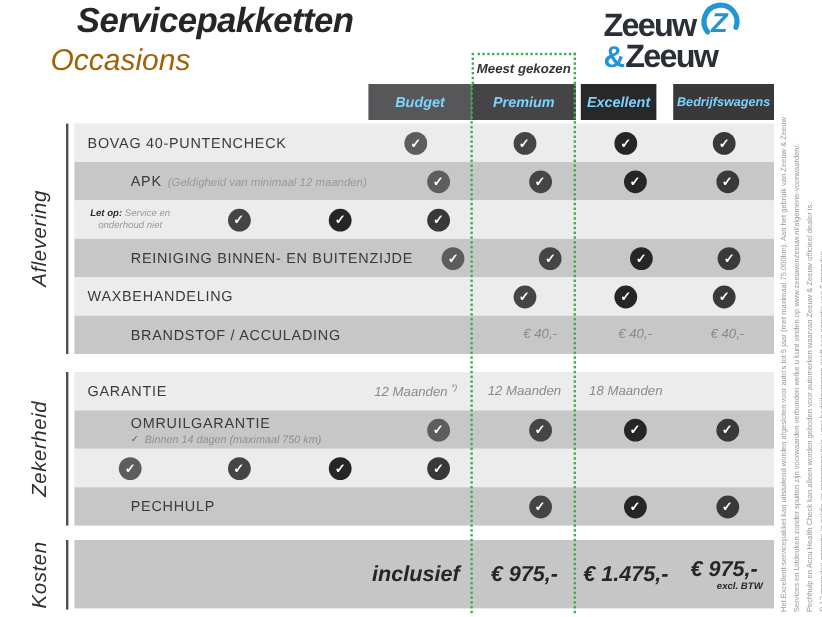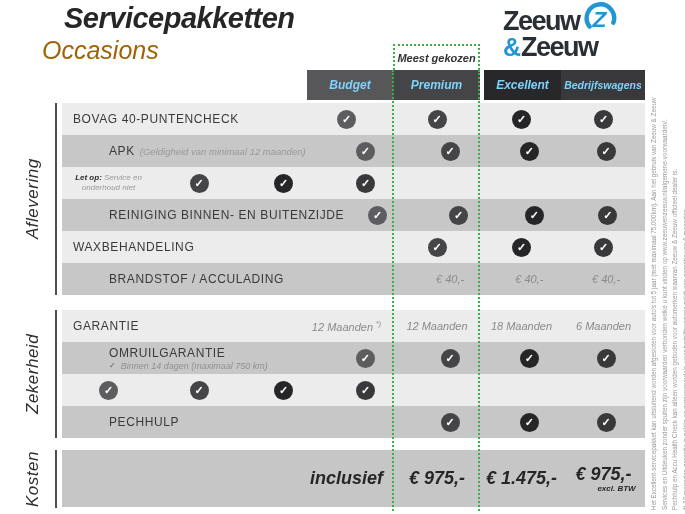--- a/index.html
+++ b/index.html
@@ -23,21 +23,21 @@
            border:2px dotted #3fae49; border-bottom:none; display:flex; align-items:center; justify-content:center;
            font-size:11px; font-weight:bold; font-style:italic; color:#333; z-index:6; }
   .vline-green { position:absolute; top:70px; height:441px; width:0; border-left:2px dotted #3fae49; z-index:6; }
   .vg-left { left:392px; } .vg-right { left:478px; }
 
   
   .colhead { position:absolute; top:70px; height:30px; display:flex; align-items:center; justify-content:center;
              color:#7dd3fc; font-weight:bold; font-style:italic; font-size:12px; white-space:nowrap; z-index:4; }
   .ch-budget { left:307px; width:86px; background:#57575a; }
   .ch-premium { left:393px; width:87px; background:#454547; }
-  .ch-excellent { left:484px; width:77px; background:#28282a; }
+  .ch-excellent { left:484px; width:63px; background:#28282a; }
   .ch-bedrijfs { left:561px; width:84px; background:#39393c; font-size:10.5px; }
 
   
   .group-line { position:absolute; left:55px; width:2px; background:#4f4f52; }
   .gl-0 { top:103px; height:192px; } .gl-1 { top:310px; height:128px; } .gl-2 { top:450px; height:58px; }
   .group-label { position:absolute; left:14px; width:38px; display:flex; align-items:center; justify-content:center;
                  writing-mode:vertical-rl; transform:rotate(180deg);
                  font-size:17px; font-style:italic; color:#2e2e2e; letter-spacing:0.5px; }
   .gt-0 { top:103px; height:192px; } .gt-1 { top:310px; height:128px; } .gt-2 { top:448px; height:62px; }
 
@@ -235,23 +235,20 @@
         </div>
         <div class="cell vcell c0">
           <span class="vtext">12 Maanden <sup>*)</sup></span>
         </div>
         <div class="cell vcell c1">
           <span class="vtext">12 Maanden</span>
         </div>
         <div class="cell vcell c2">
           <span class="vtext">18 Maanden</span>
         </div>
-        <div class="cell vcell c3">
-          <span class="vtext">6 Maanden</span>
-        </div>
       </div>
       <div class="trow dark">
         <div class="cell lcell">
           <div class="lline">
             <span class="rlabel">OMRUILGARANTIE</span>
           </div>
           <div class="rsub2">
             <span class="sub2check">✓</span>
             <span>Binnen 14 dagen (maximaal 750 km)</span>
           </div>

